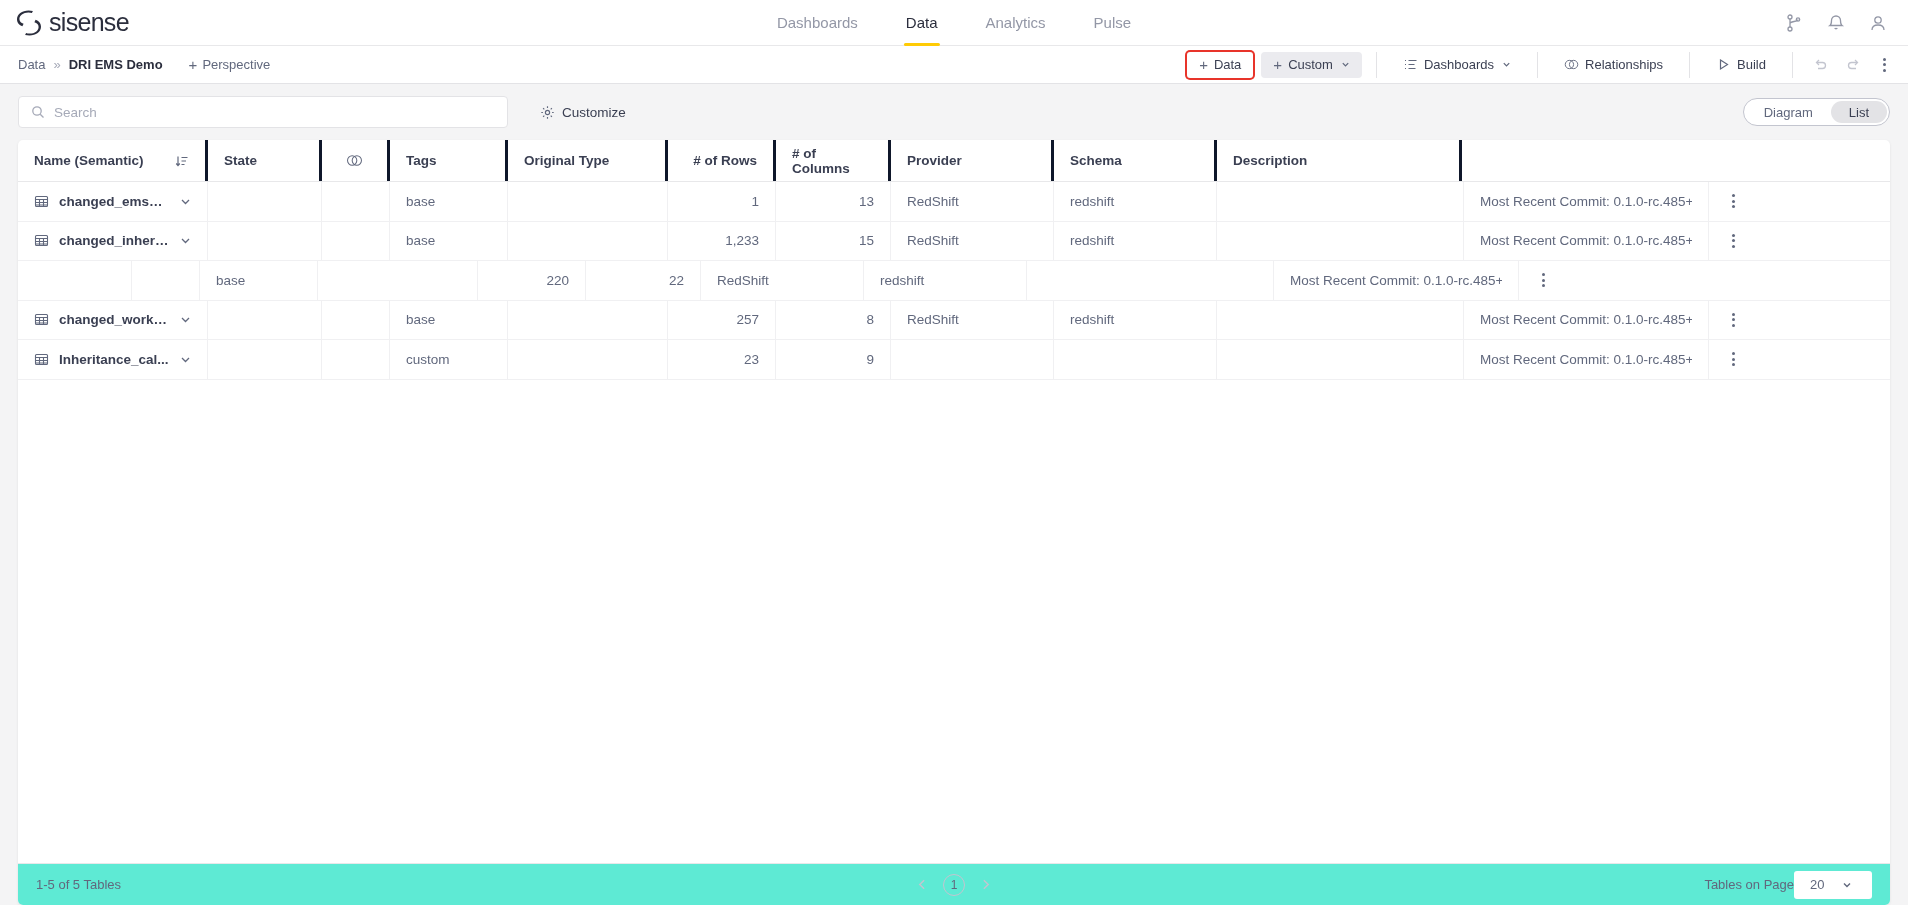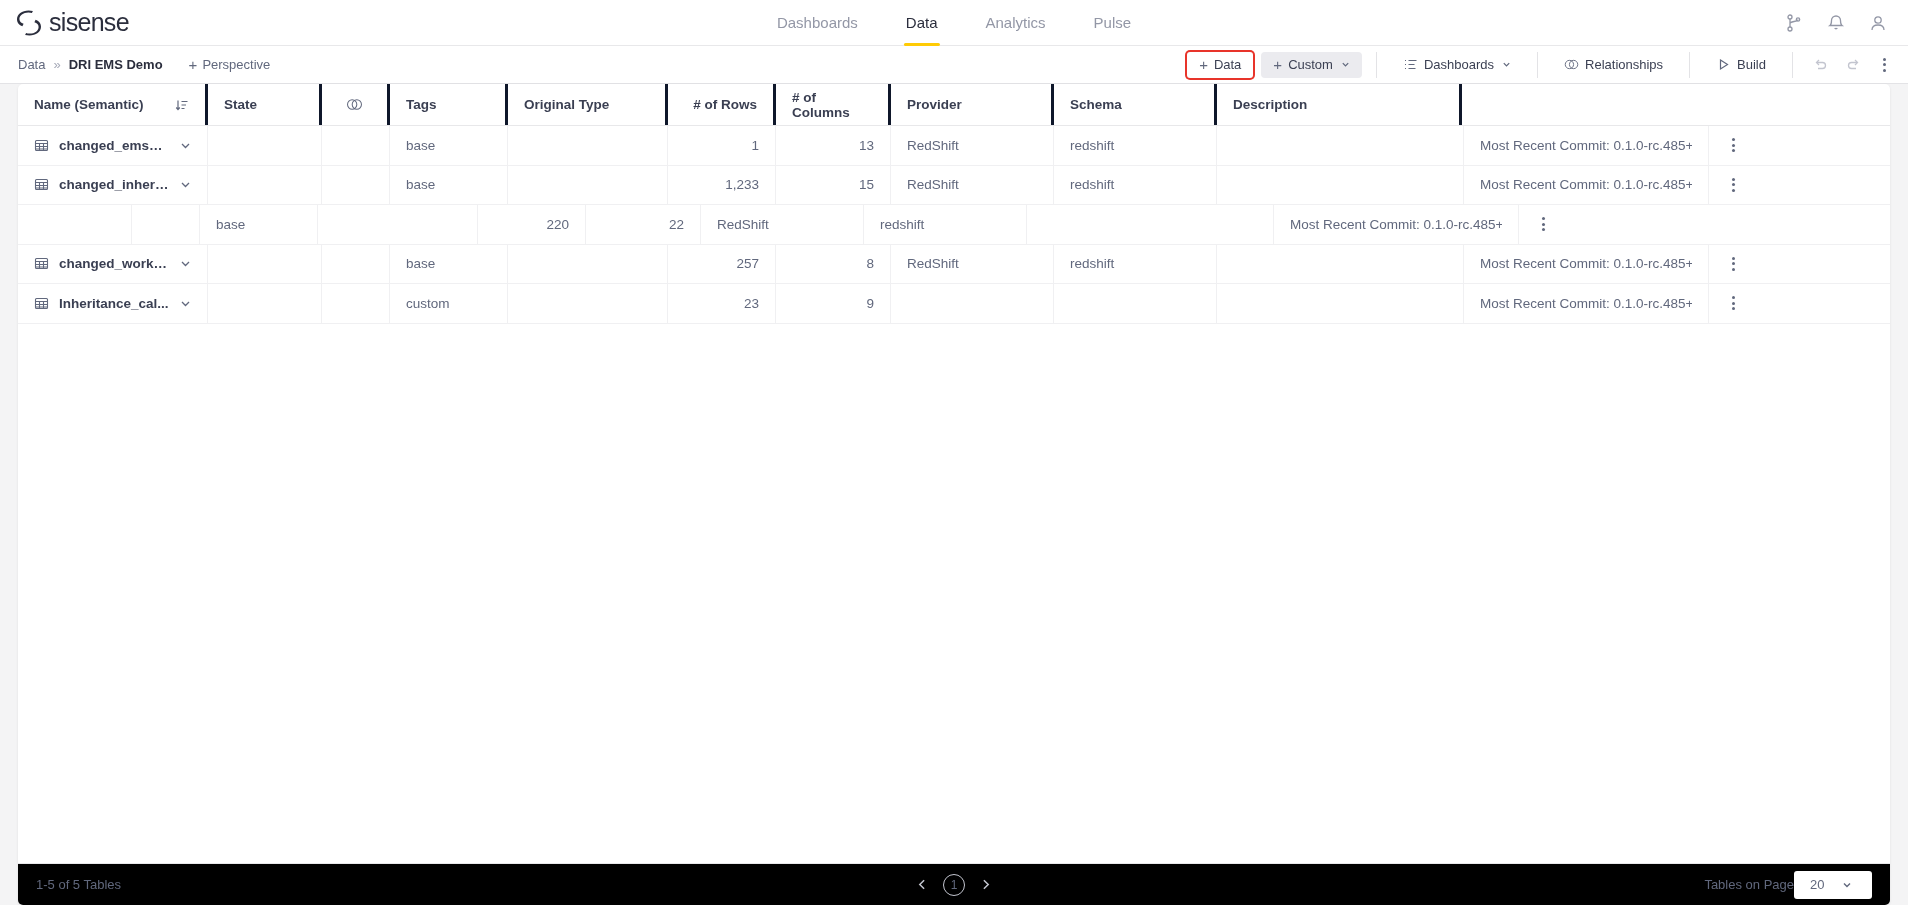--- a/index.html
+++ b/index.html
@@ -128,21 +128,21 @@
   .td.desc { color: #61687d; }
   .td.desc .clip { overflow: hidden; white-space: nowrap; display: block; width: 100%; }
   .td.actions { justify-content: center; border-right: none; }
   .row-kebab { display: flex; flex-direction: column; gap: 2.5px; align-items: center; cursor: pointer; padding: 4px; }
   .row-kebab i { width: 3px; height: 3px; border-radius: 50%; background: #61687d; display: block; }
 
   .tbody-fill { flex: 1 1 auto; background: #fff; }
 
   
   .tfoot {
-    height: 42px; background: #000000; display: flex; align-items: center;
+    height: 42px; background: #5eead4; display: flex; align-items: center;
     padding: 0 18px; flex: 0 0 42px; border-top: 1px solid #e8e8ea;
   }
   .foot-count { font-size: 13px; color: #61687d; }
   .pager { position: absolute; left: 50%; transform: translateX(-50%); display: flex; align-items: center; gap: 14px; }
   .pager-chev { width: 13px; height: 13px; color: #c3c5cf; display: block; cursor: pointer; }
   .pager-page {
     width: 22px; height: 22px; border-radius: 50%; border: 1px solid #c3c5cf;
     display: flex; align-items: center; justify-content: center;
     font-size: 12px; color: #61687d; cursor: pointer;
   }
@@ -274,20 +274,46 @@
         </div>
         <div class="kebab-dots">
           <i></i>
             <i></i>
             <i></i>
         </div>
       </div>
     </div>
   </div>
 
+  <div class="filterrow">
+    <div class="search-wrap">
+      <svg viewBox="0 0 14 14" fill="none" stroke="currentColor" stroke-width="1.3">
+        <circle cx="6" cy="6" r="4.2"></circle>
+          <path d="M9.2 9.2 12.5 12.5"></path>
+      </svg>
+      <input type="text" placeholder="Search" style="">
+    </div>
+
+    <div class="customize">
+      <svg viewBox="0 0 15 15" fill="none" stroke="currentColor" stroke-width="1.15">
+        <circle cx="7.5" cy="7.5" r="2.1"></circle>
+        <path d="M7.5 1.3v1.6M7.5 12.1v1.6M1.3 7.5h1.6M12.1 7.5h1.6M3.1 3.1l1.2 1.2M10.7 10.7l1.2 1.2M11.9 3.1l-1.2 1.2M4.3 10.7l-1.2 1.2"></path>
+      </svg>
+      <span>Customize</span>
+    </div>
+
+    <div class="viewtoggle">
+      <div class="vt-opt">
+          <span>Diagram</span>
+        </div>
+      <div class="vt-opt active">
+          <span>List</span>
+        </div>
+    </div>
+  </div>
 
   <div class="card">
     <div class="tbl">
       <div class="thead" id="thead">
           <div class="th" style="width: 190px;">
             <span>Name (Semantic)</span>
             <svg class="sorticon" viewBox="0 0 14 14" fill="none" stroke="currentColor" stroke-width="1.2">
               <path d="M3 2.5v9M1.2 9.5 3 11.5l1.8-2M6.5 3.5h6M6.5 7h4.5M6.5 10.5h3"></path>
             </svg>
           </div>

